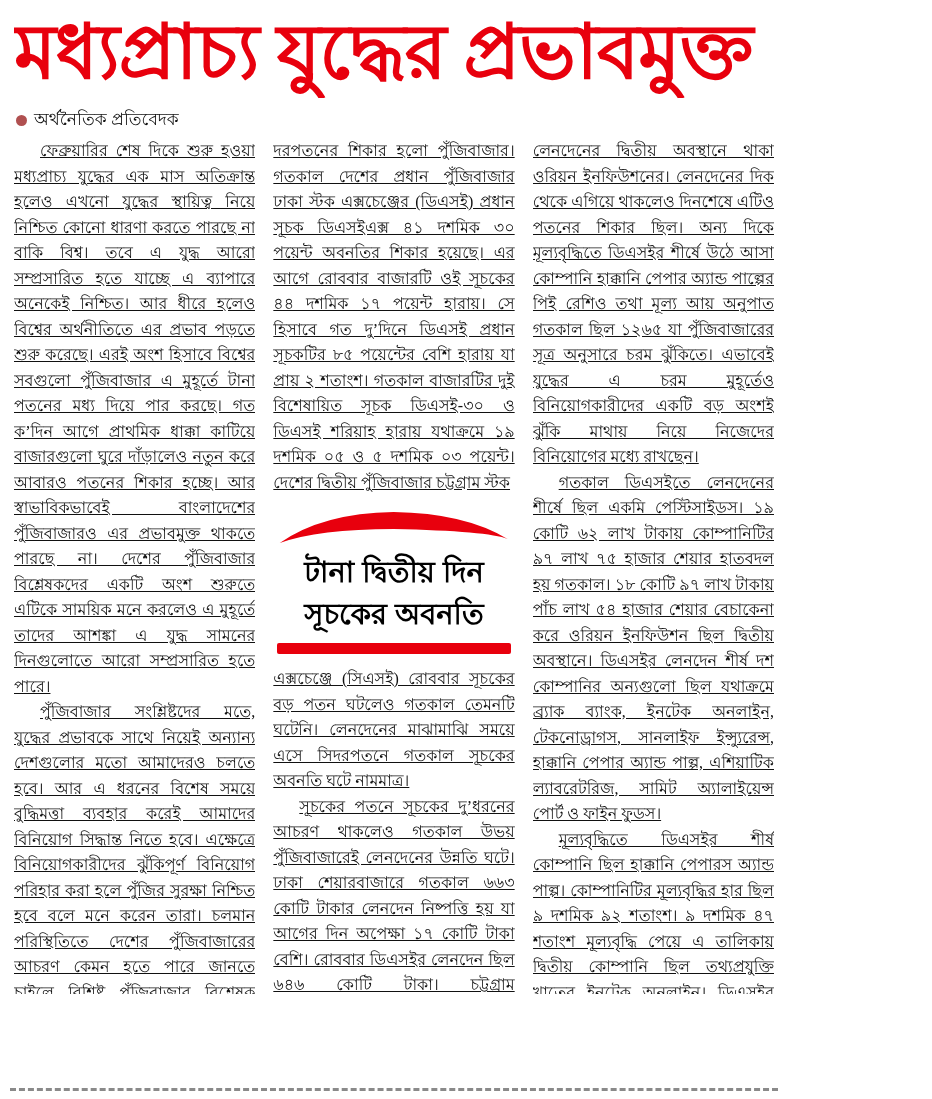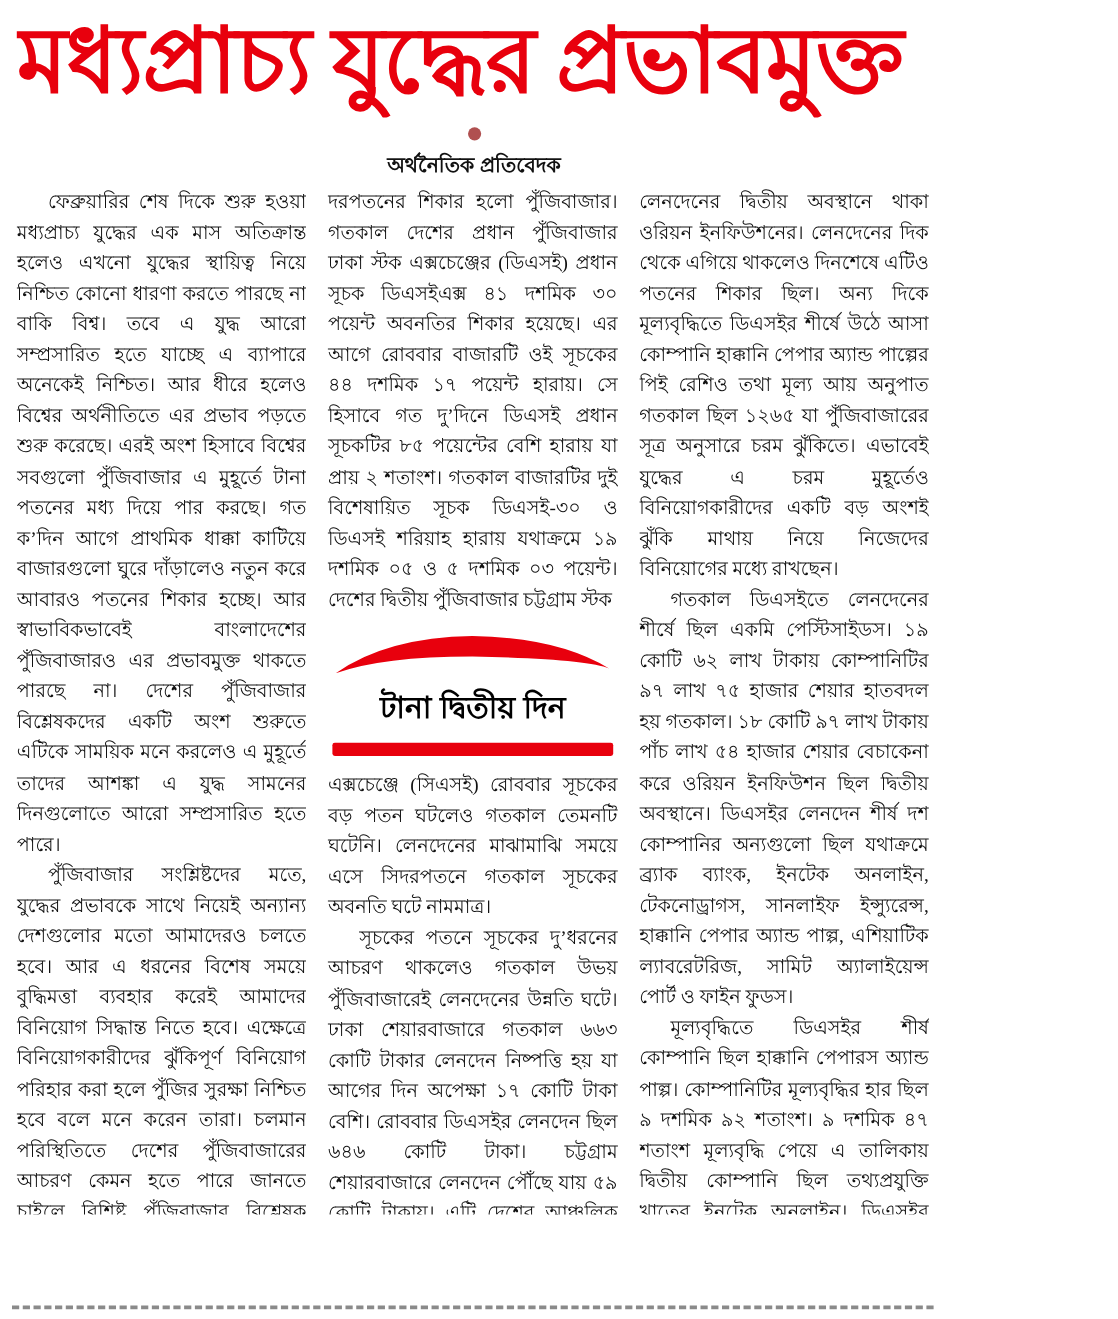--- a/index.html
+++ b/index.html
@@ -29,53 +29,53 @@
     letter-spacing:-1px;
     white-space:nowrap;
     overflow:hidden;
   }
   .headline .hl-line{display:block;}
   
   .byline{
     display:flex;align-items:center;gap:7px;
     margin:8px 0 4px 2px;
     font-family:"Liberation Sans","DejaVu Sans",sans-serif;
-    font-weight:bold;font-size:17px;flex-direction:column;
+    font-weight:normal;font-size:17px;
   }
   .byline .dot{
     width:11px;height:11px;border-radius:50%;
     background:#b05050;display:inline-block;flex:0 0 auto;
   }
   
   .cols{
     display:flex;
     gap:18px;
     height:856px;
     overflow:hidden;
   }
   .col{
     flex:1 1 0;
     font-size:16px;
     line-height:25.5px;
     text-align:justify;
     overflow:hidden;
   }
-  .col p{margin:0;}
+  .col p{margin:0;text-decoration:underline;}
   .col p.indent{text-indent:26px;}
   
   .inset{
     margin:14px 2px 12px 2px;
     text-align:center;
     position:relative;
   }
   .inset .swoosh{display:block;width:100%;height:40px;}
   .inset .inset-title{
     font-family:"Liberation Sans","DejaVu Sans",sans-serif;
     font-weight:bold;
-    font-size:25px;
+    font-size:29px;
     line-height:42px;
     color:#000;
     padding:2px 0 8px 0;
   }
   .inset .redbar{
     height:11px;
     background:var(--red);
     border-radius:2px;
     margin:0 2px;
   }
@@ -110,20 +110,21 @@
 
     <div class="col">
       <p>দরপতনের শিকার হলো পুঁজিবাজার। গতকাল দেশের প্রধান পুঁজিবাজার ঢাকা স্টক এক্সচেঞ্জের (ডিএসই) প্রধান সূচক ডিএসইএক্স ৪১ দশমিক ৩০ পয়েন্ট অবনতির শিকার হয়েছে। এর আগে রোববার বাজারটি ওই সূচকের ৪৪ দশমিক ১৭ পয়েন্ট হারায়। সে হিসাবে গত দু’দিনে ডিএসই প্রধান সূচকটির ৮৫ পয়েন্টের বেশি হারায় যা প্রায় ২ শতাংশ। গতকাল বাজারটির দুই বিশেষায়িত সূচক ডিএসই-৩০ ও ডিএসই শরিয়াহ হারায় যথাক্রমে ১৯ দশমিক ০৫ ও ৫ দশমিক ০৩ পয়েন্ট। দেশের দ্বিতীয় পুঁজিবাজার চট্টগ্রাম স্টক</p>
 
       <div class="inset">
         <svg class="swoosh" viewBox="0 0 300 40" preserveAspectRatio="none">
           <path d="M6,34 Q60,4 150,3 Q240,4 294,30 Q270,22 150,20 Q55,20 6,34 Z" fill="var(--red)"></path>
         </svg>
         <div class="inset-title">
           <span style="display:block">টানা দ্বিতীয় দিন</span>
+          <span style="display:block">সূচকের অবনতি</span>
         </div>
         <div class="redbar"></div>
       </div>
 
       <p>এক্সচেঞ্জে (সিএসই) রোববার সূচকের বড় পতন ঘটলেও গতকাল তেমনটি ঘটেনি। লেনদেনের মাঝামাঝি সময়ে এসে সিদরপতনে গতকাল সূচকের অবনতি ঘটে নামমাত্র।</p>
       <p class="indent">সূচকের পতনে সূচকের দু’ধরনের আচরণ থাকলেও গতকাল উভয় পুঁজিবাজারেই লেনদেনের উন্নতি ঘটে। ঢাকা শেয়ারবাজারে গতকাল ৬৬৩ কোটি টাকার লেনদেন নিষ্পত্তি হয় যা আগের দিন অপেক্ষা ১৭ কোটি টাকা বেশি। রোববার ডিএসইর লেনদেন ছিল ৬৪৬ কোটি টাকা। চট্টগ্রাম শেয়ারবাজারে লেনদেন পৌঁছে যায় ৫৯ কোটি টাকায়। এটি দেশের আঞ্চলিক এই পুঁজিবাজারটির সাম্প্রতিক সময়ে সর্বোচ্চ লেনদেন। তবে গতকালের সংঘটিত এ লেনদেনের মধ্যে ৪০ কোটি ৫০ লাখ টাকার একক লেনদেন ছিল বীমা খাতের বেসরকারি খাতের সাধারণ বীমা কোম্পানি সিটি জেনারেল ইন্স্যুরেন্সের। বাজার সংশ্লিষ্টরা মনে করেন, টানা পতনের মধ্যেও লেনদেনে একটি সম্মানজনক অবস্থান ধরে রাখাই প্রমাণ করে ঝুঁকির মধ্যেও বিনিয়োগকারীরা বাজারের সাথে থাকতে চান।</p>
 
     </div>
 
     <div class="col">

